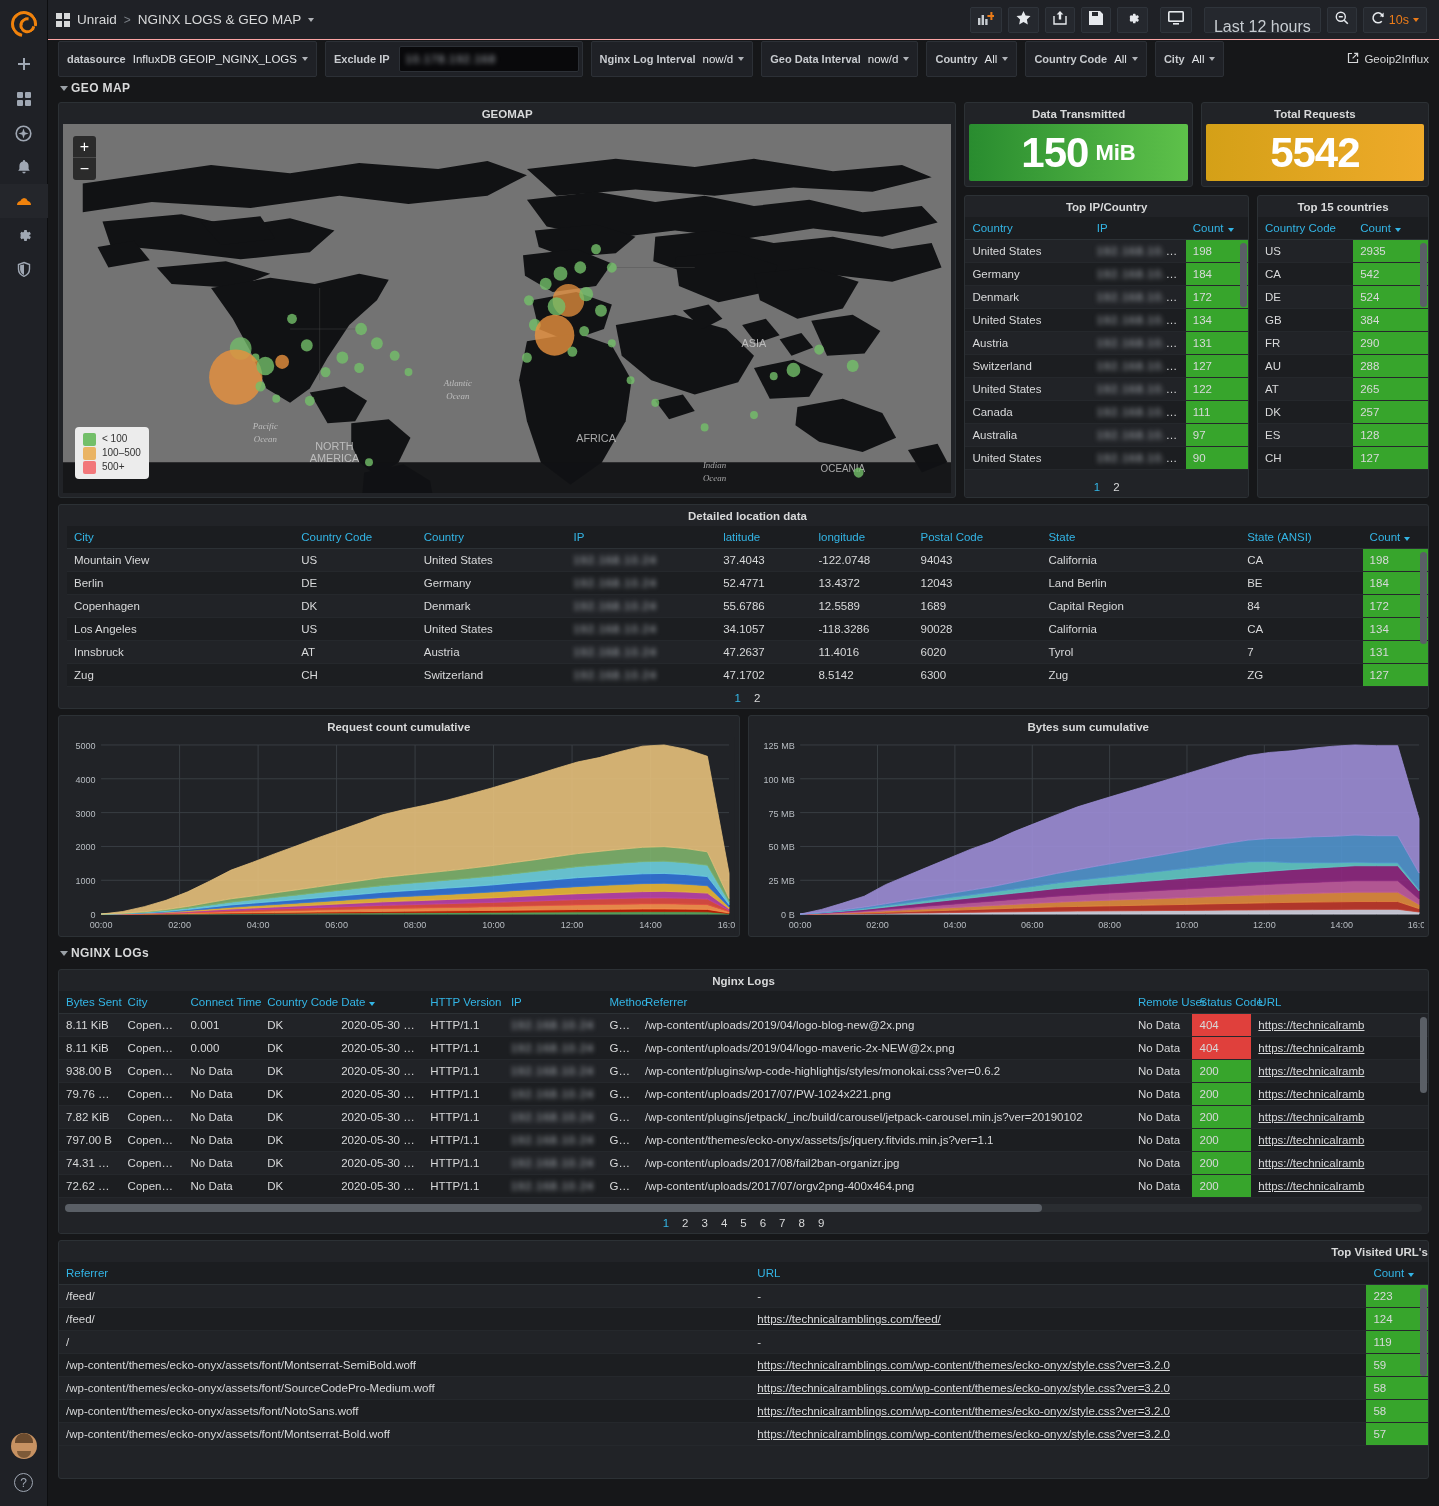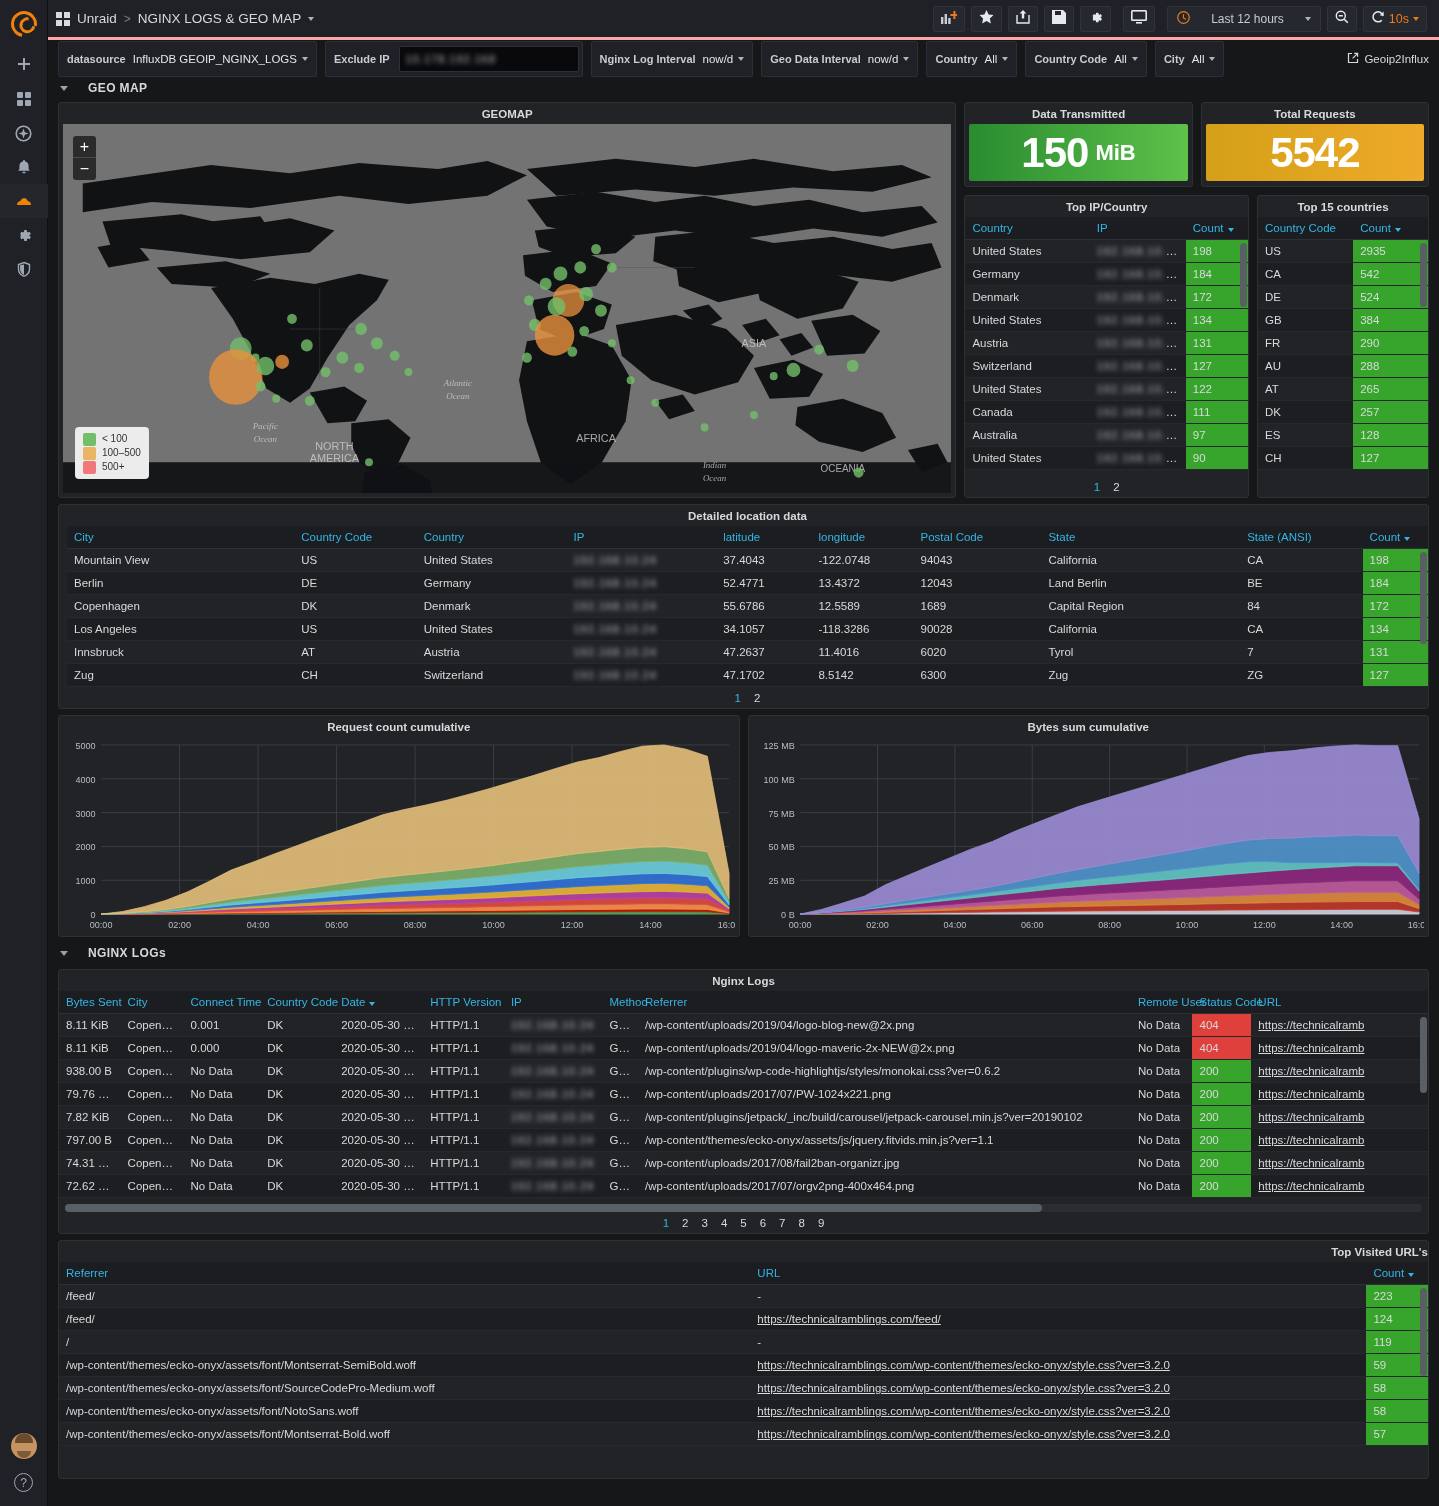--- a/index.html
+++ b/index.html
@@ -48,38 +48,38 @@
     width:19px;height:19px;border-radius:50%;border:1.6px solid #9fa7b3;color:#9fa7b3;
     font-size:12px;display:flex;align-items:center;justify-content:center;margin-bottom:14px;cursor:pointer;
   }
 
   
   #main { width: 1391px; height: 1506px; display: flex; flex-direction: column; background:#161719; }
 
   
   #topnav {
     height: 40px; display: flex; align-items: center;
-    background: #1f2126; border-bottom: 3px solid #fca5a5;
+    background: #1f2126; border-bottom: 1px solid #fca5a5;
     padding: 0 12px 0 8px; flex: 0 0 40px;
   }
   .breadcrumb { display:flex; align-items:center; gap:7px; color:#d8d9da; font-size:13.5px; }
   .bc-grid { display:grid; grid-template-columns:6px 6px; grid-template-rows:6px 6px; gap:2px; }
   .bc-grid i { background:#d8d9da; display:block; }
   .bc-sep { color:#7b8087; font-size:12px; }
   .bc-link { color:#d8d9da; }
   .caret-dn { width:0;height:0;border-left:3.5px solid transparent;border-right:3.5px solid transparent;border-top:4px solid #b0b3b8;display:inline-block; }
   .nav-right { margin-left:auto; display:flex; align-items:center; gap:6px; }
   .tbtn {
     height:26px; min-width:30px; padding:0 7px; background:#25282e;
     border:1px solid #2f343b; border-radius:2px;
     display:flex; align-items:center; justify-content:center; gap:4px;
     color:#c7ccd1; font-size:12px; cursor:pointer;
   }
   .tbtn.sep{margin-left:6px;}
-  .time-btn{ padding:0 9px; font-size:12px; gap:21px; }
+  .time-btn{ padding:0 9px; font-size:16px; gap:14px;flex-direction:column; }
   .refresh-val{ color:#eb7b18; font-size:12.5px; }
 
   
   #varbar {
     height: 38px; display: flex; align-items: center; gap: 8px;
     padding: 0 10px; background:#161719; flex: 0 0 38px;
   }
   .var-box {
     height: 36px; background:#1f2126; border:1px solid #2c3036; border-radius:2px;
     display:flex; align-items:center; gap:7px; padding:0 8px;
@@ -89,21 +89,21 @@
   .var-value{ color:#e3e5e8; display:flex; align-items:center; gap:5px;}
   .var-input{
     height:26px; width:180px; background:#09090b; border:1px solid #2c3036;
     border-radius:2px; margin-left:2px; display:flex; align-items:center; padding:0 6px;
   }
   .blurtxt{ filter: blur(2.6px); color:#b9bec4; font-size:11px; letter-spacing:1px; white-space:nowrap; overflow:hidden;}
   .geo-link{ margin-left:auto; color:#d8d9da; font-size:11.5px; display:flex; align-items:center; gap:5px; cursor:pointer;}
 
   
   .row-header{
-    display:flex; align-items:center; gap:20px;
+    display:flex; align-items:center; gap:3px;
     height:20px; padding-left:12px; color:#d8d9da;
     font-size:12px; font-weight:bold; letter-spacing:.4px; cursor:pointer;
   }
   .chev{ width:0;height:0;border-left:4px solid transparent;border-right:4px solid transparent;border-top:5px solid #9aa0a6; }
 
   
   .panel{
     background:#212327; border:1px solid #2c3135; border-radius:3px;
     display:flex; flex-direction:column; overflow:hidden;
   }

